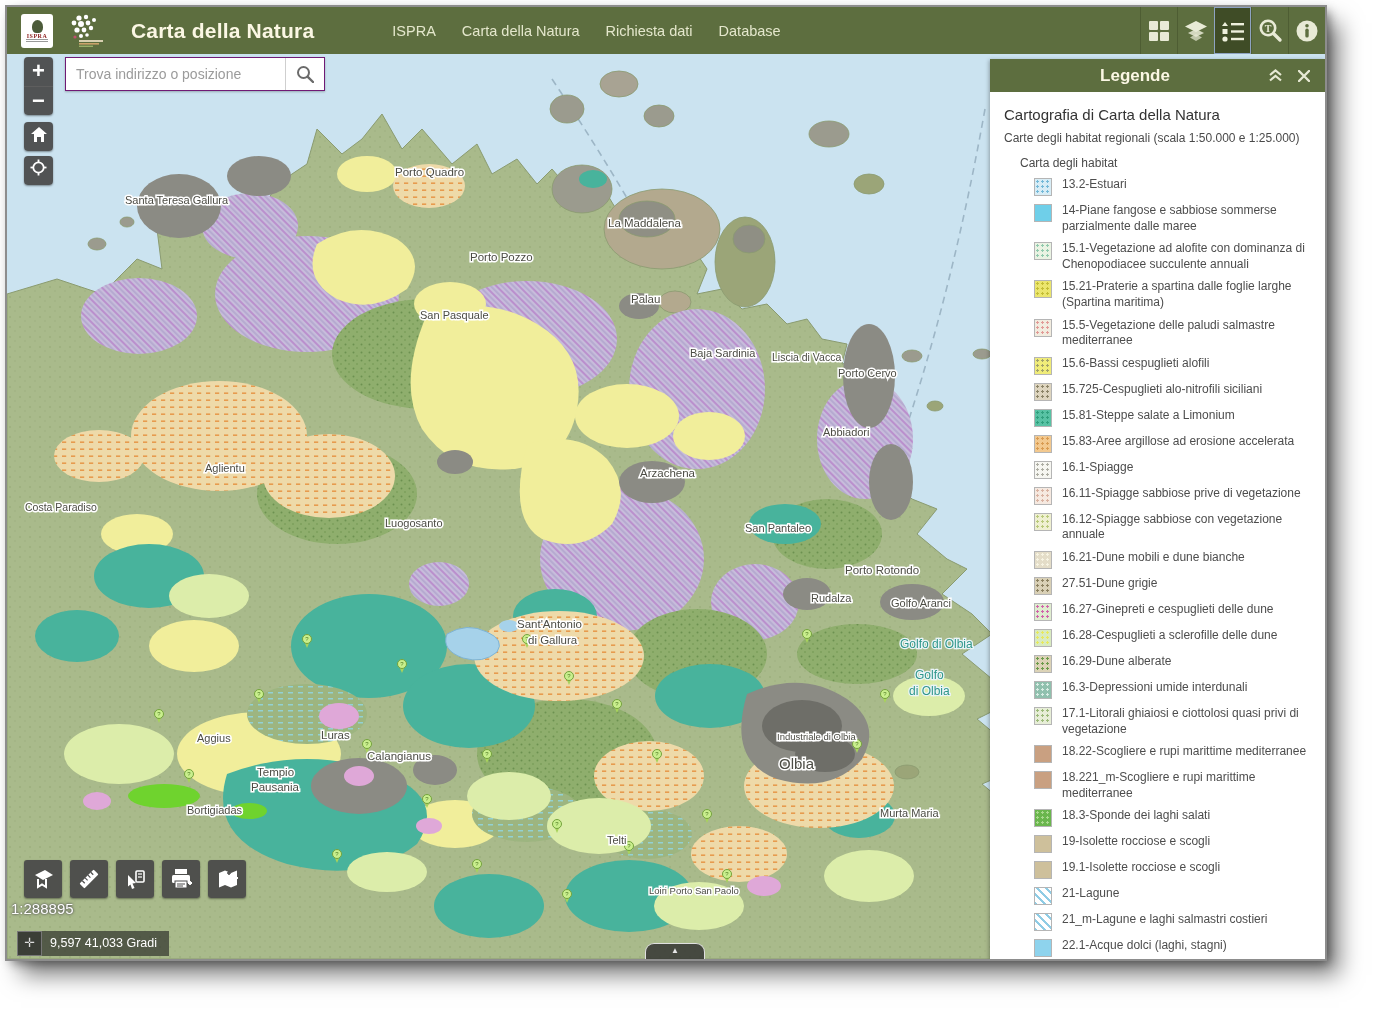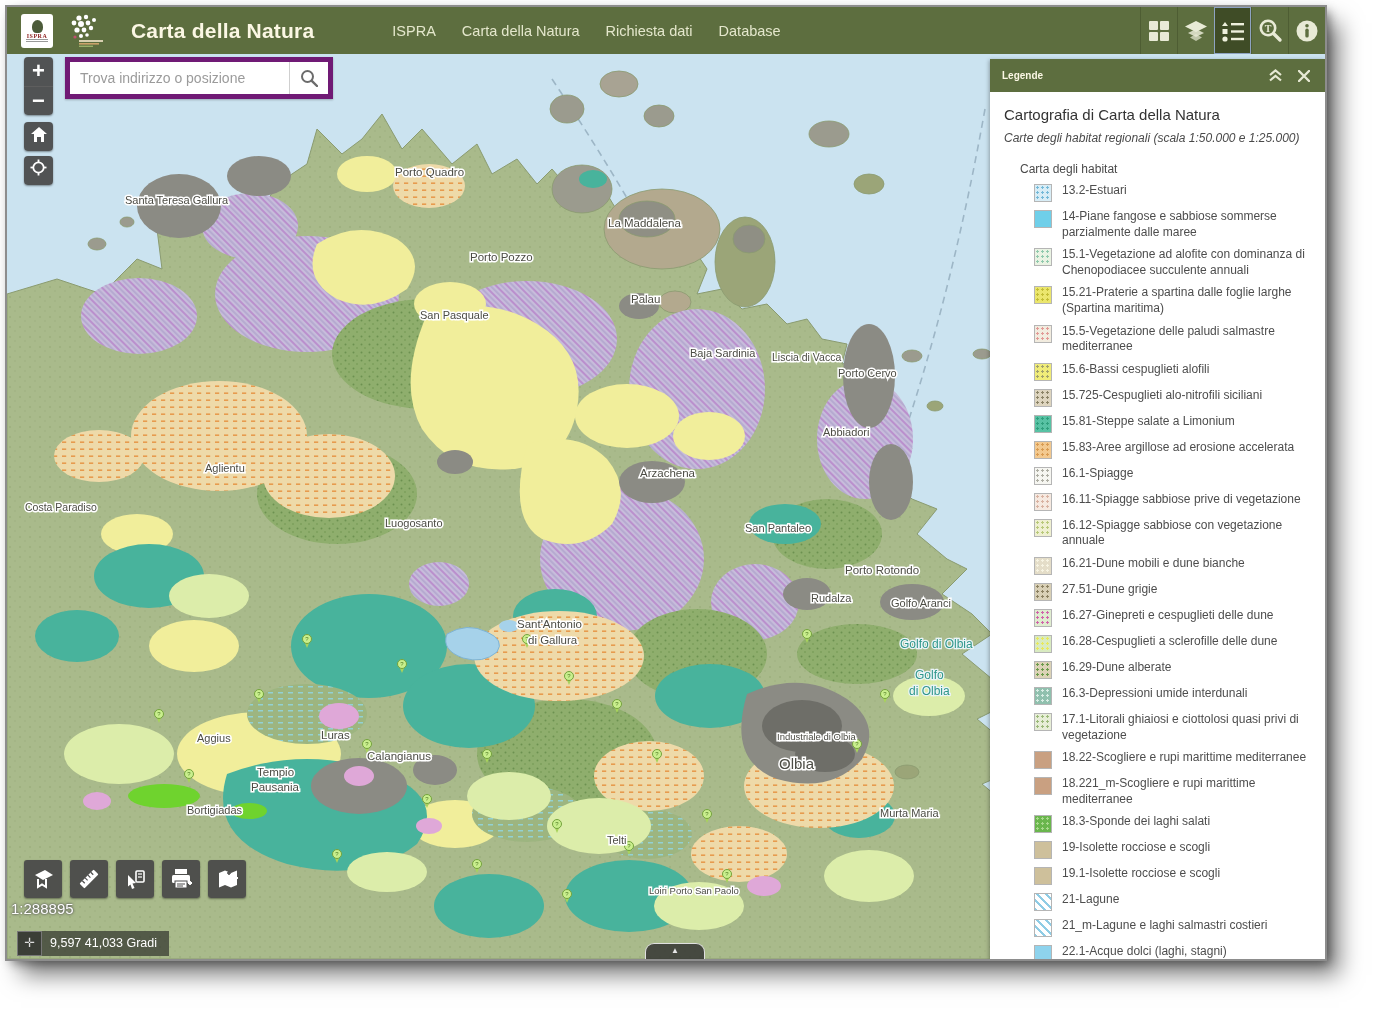--- a/index.html
+++ b/index.html
@@ -31,21 +31,21 @@
   
   .ctl{position:absolute;background:rgba(70,70,70,.92);border-radius:4px;color:#fff;z-index:15;
        box-shadow:0 1px 2px rgba(0,0,0,.4);text-align:center;cursor:pointer;}
   #zoom-widget{left:17px;top:50px;width:29px;height:58px;}
   #zoom-widget .half{height:29px;line-height:27px;font-size:22px;font-weight:bold;}
   #zoom-widget .half+.half{border-top:1px solid #5e5e5e;}
   #home-btn{left:17px;top:115px;width:29px;height:29px;line-height:29px;}
   #locate-btn{left:17px;top:149px;width:29px;height:29px;line-height:29px;}
   
   #searchbar{position:absolute;left:58px;top:50px;width:258px;height:32px;background:#fff;z-index:15;
-             border:5px solid #701a75;display:flex;box-shadow:0 1px 2px rgba(0,0,0,.25);}
+             border:1px solid #701a75;display:flex;box-shadow:0 1px 2px rgba(0,0,0,.25);}
   #searchbar input{flex:1;border:0;outline:none;padding:0 10px;font-size:14px;color:#555;
                    font-family:"Liberation Sans",sans-serif;}
   #searchbar input::placeholder{color:#9b9b9b;}
   #search-btn{width:38px;border-left:1px solid #cfcfcf;display:flex;align-items:center;justify-content:center;cursor:pointer;}
   
   .mtool{position:absolute;width:38px;height:38px;background:rgba(72,72,72,.93);border-radius:3px;z-index:15;
          display:flex;align-items:center;justify-content:center;cursor:pointer;box-shadow:0 1px 2px rgba(0,0,0,.4);}
   #scale-label{position:absolute;left:4px;top:893px;z-index:15;color:#fff;font-size:15px;
                text-shadow:0 0 3px #555,0 0 2px #555;}
   #coord-widget{position:absolute;left:10px;top:924px;z-index:15;display:flex;align-items:center;}
@@ -53,29 +53,29 @@
              font-size:13px;line-height:22px;text-align:center;cursor:pointer;}
   #coord-text{height:25px;line-height:25px;background:rgba(30,30,30,.62);color:#fff;font-size:12.5px;
               padding:0 12px 0 8px;}
   #table-expander{position:absolute;left:638px;bottom:0;width:58px;height:15px;z-index:15;
                   background:rgba(45,45,45,.8);border:1px solid #e0e0e0;border-bottom:none;
                   border-radius:9px 9px 0 0;color:#e8e8e8;text-align:center;font-size:8px;line-height:14px;cursor:pointer;}
   
   #legend-panel{position:absolute;top:52px;right:0;width:335px;bottom:0;background:#fff;z-index:30;
                 box-shadow:-1px 1px 4px rgba(0,0,0,.3);display:flex;flex-direction:column;}
   #legend-header{height:33px;background:#5d6e3f;display:flex;align-items:center;flex:none;}
-  #legend-title{color:#fbf7e4;font-weight:bold;font-size:10px;margin-left:12px;flex:1;}
+  #legend-title{color:#fbf7e4;font-weight:bold;font-size:17px;margin-left:12px;flex:1;text-align:center;}
   .lp-icon{color:#e7e9d4;margin-right:15px;cursor:pointer;display:flex;align-items:center;}
   #legend-body{flex:1;overflow-y:scroll;padding:10px 6px 10px 14px;}
   #legend-body::-webkit-scrollbar{width:8px;}
   #legend-body::-webkit-scrollbar-track{background:#f6f6f6;}
   #legend-body::-webkit-scrollbar-thumb{background:#9e9e9e;}
   #legend-body{scrollbar-width:thin;scrollbar-color:#9e9e9e #f6f6f6;}
   #legend-section-title{font-size:15px;font-weight:normal;color:#333;margin:4px 0 8px 0;}
-  #legend-subtitle{font-size:12px;color:#4a4a4a;margin-bottom:17px;font-style:italic;}
+  #legend-subtitle{font-size:12px;color:#4a4a4a;margin-bottom:11px;}
   #legend-layer-title{font-size:12px;color:#4a4a4a;margin:0 0 7px 16px;}
   .legend-item{display:flex;align-items:flex-start;margin:0 0 7px 30px;}
   .swatch{width:16px;height:16px;flex:none;border:1px solid #b5b5b5;margin-right:10px;margin-top:1px;}
   .legend-label{font-size:12px;color:#4d4d4d;line-height:1.3;}
 </style>
 </head>
 <body>
 
 <div id="window">
 

